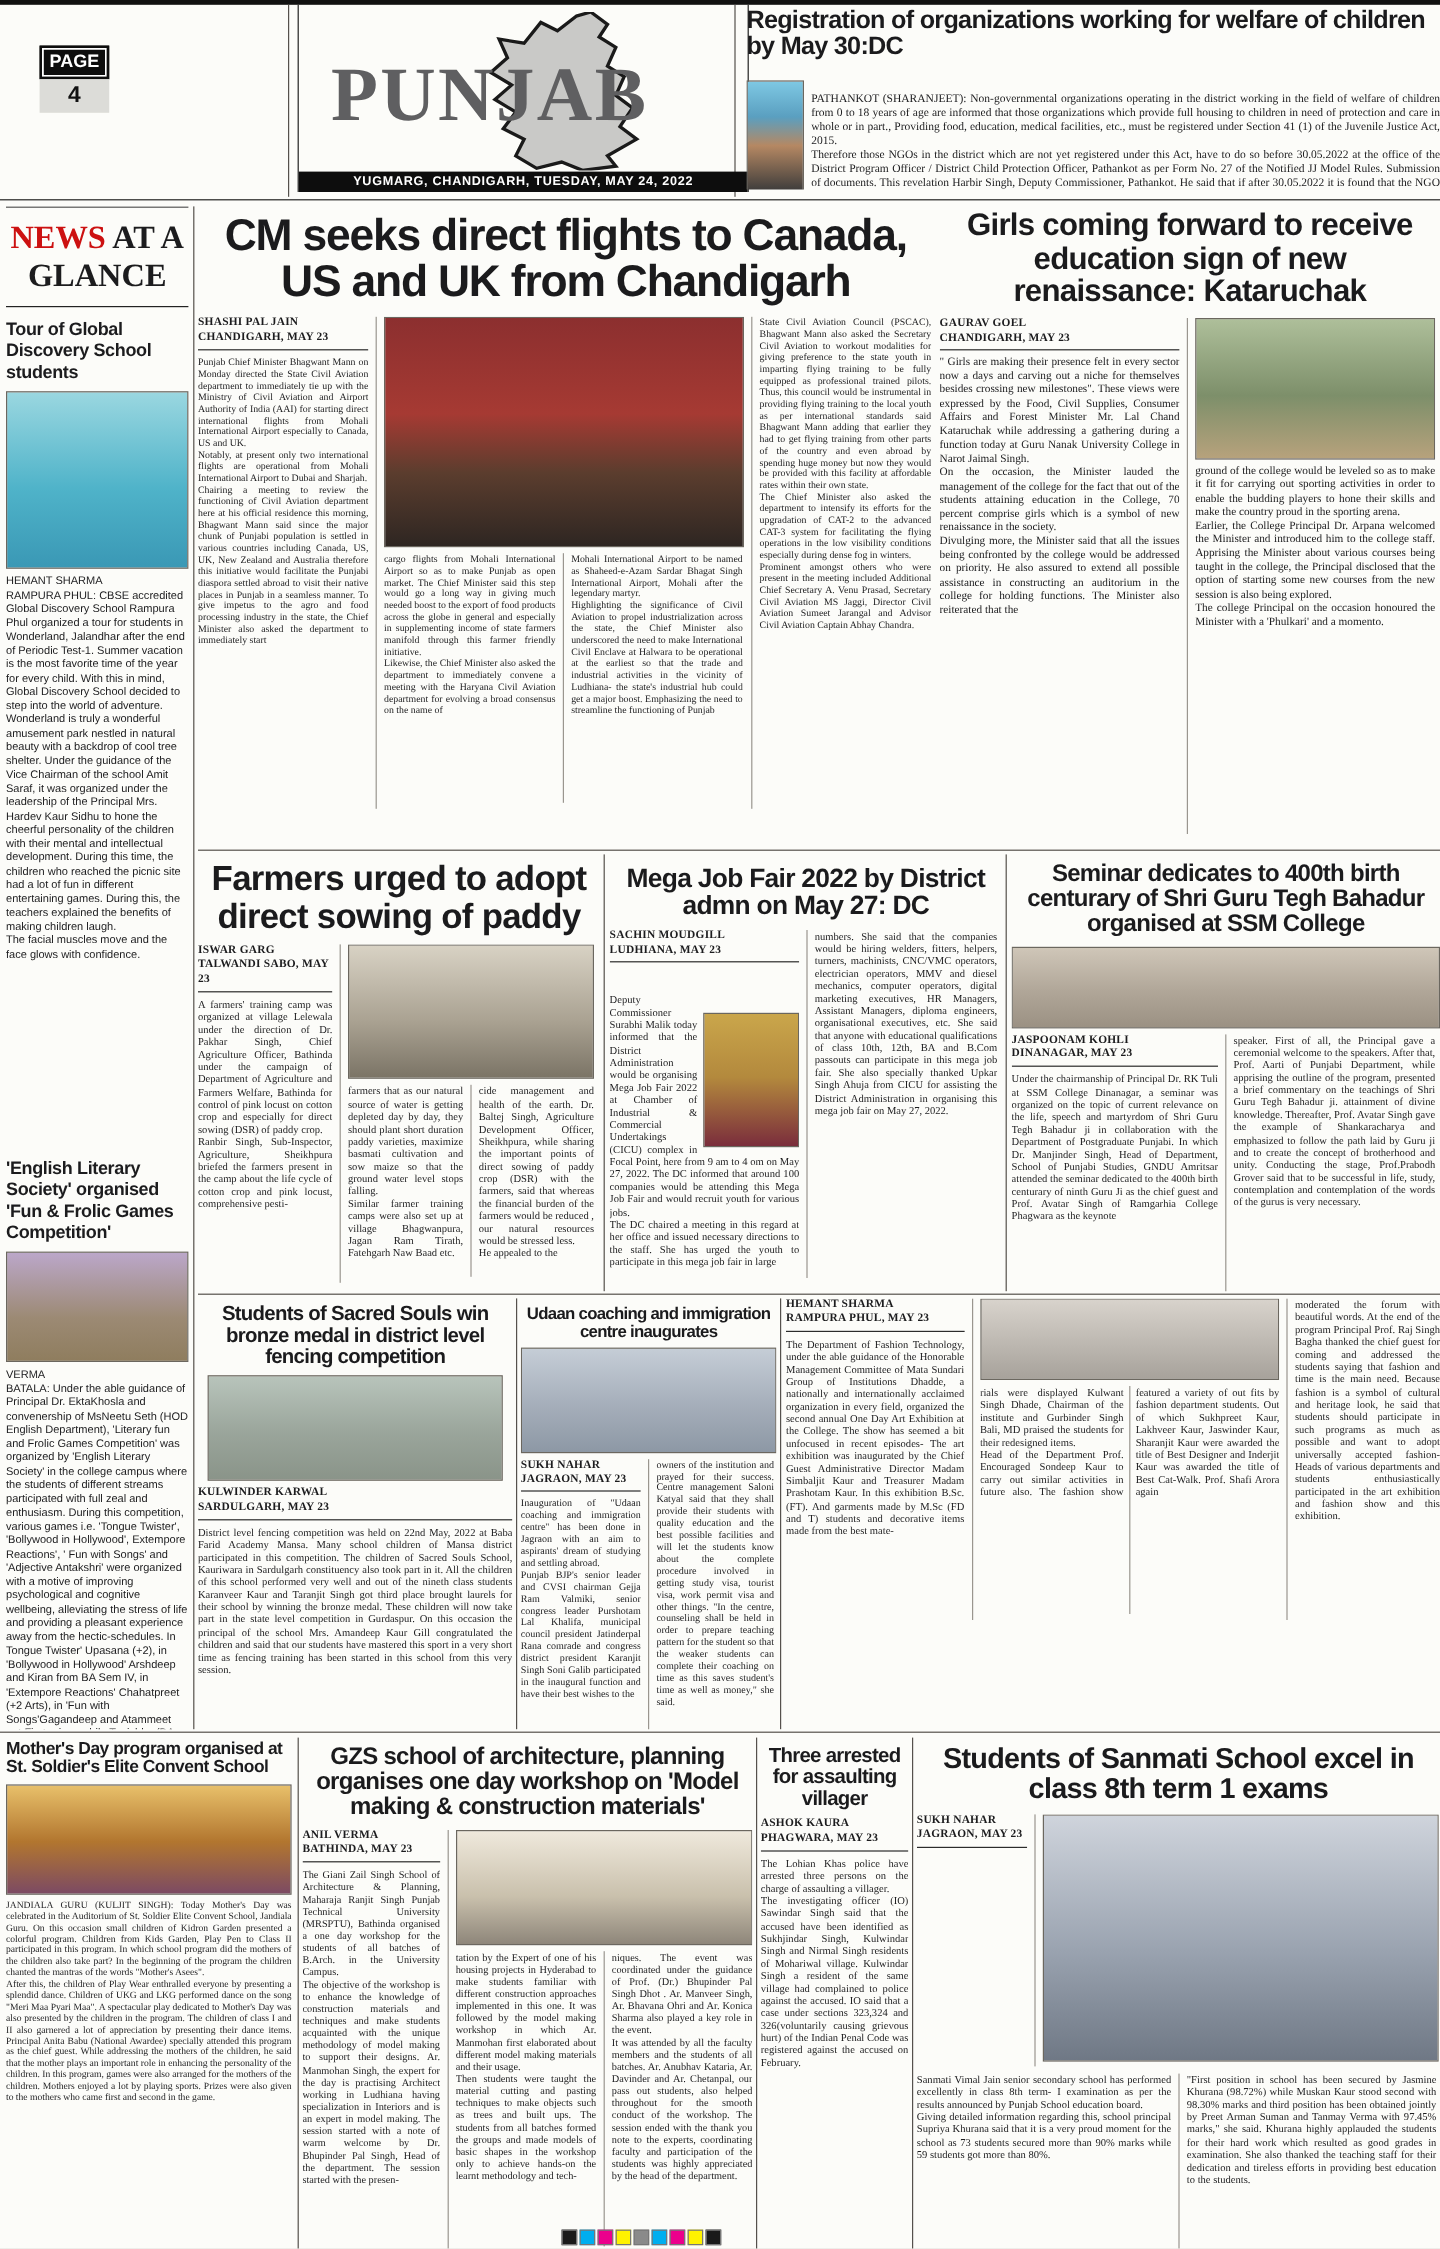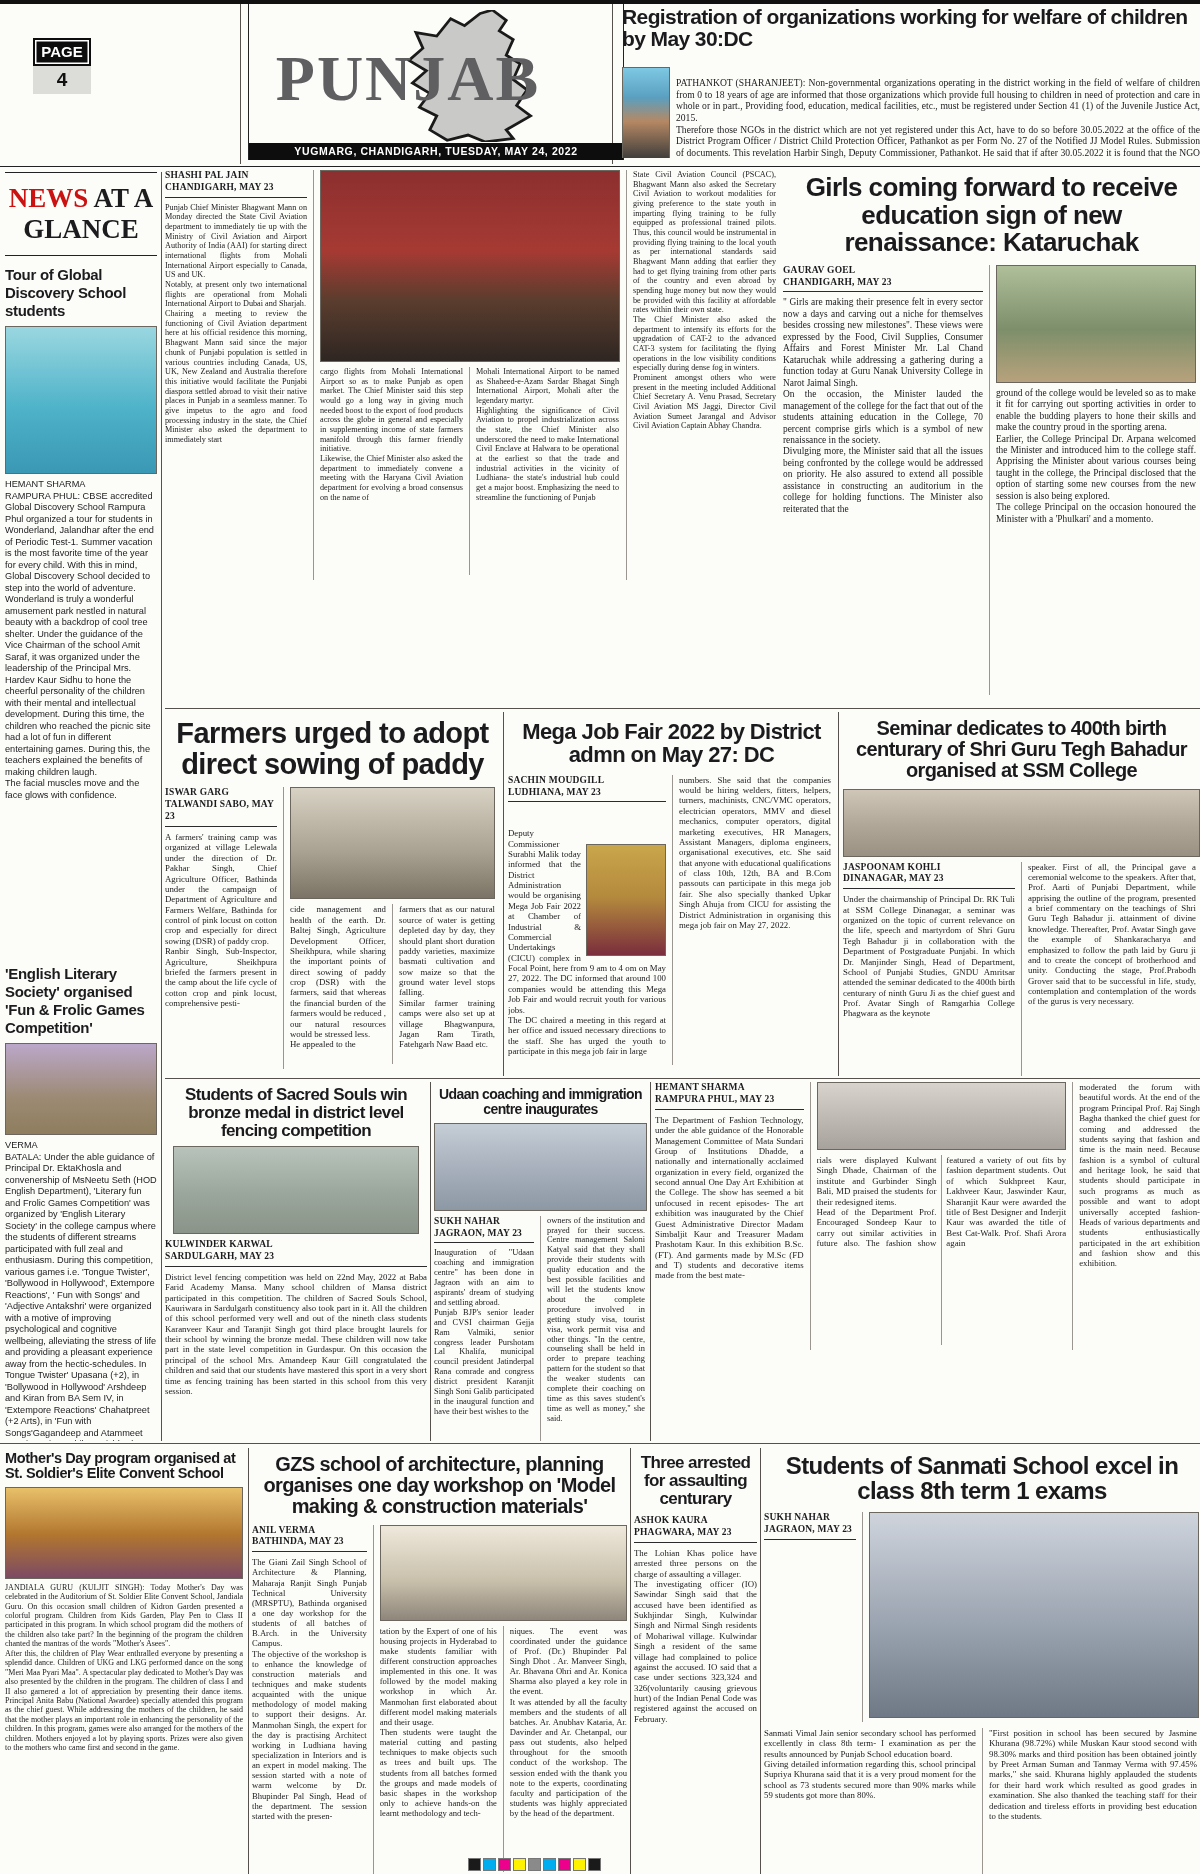--- a/index.html
+++ b/index.html
@@ -96,20 +96,21 @@
     <div>
       <div class="glance-title">'English Literary Society' organised 'Fun &amp; Frolic Games Competition'</div>
       <div class="photo" style="width:100%;height:92px;background:linear-gradient(180deg,#bba7c9 0%,#9c8a74 60%,#8f7d5e 100%);"></div>
       <div class="bt-sans" style="margin-top:5px;height:438px;"><b class="lead" style="white-space:pre-line;">VERMA
 BATALA:</b><span> Under the able guidance of Principal Dr. EktaKhosla and convenership of MsNeetu Seth (HOD English Department), 'Literary fun and Frolic Games Competition' was organized by 'English Literary Society' in the college campus where the students of different streams participated with full zeal and enthusiasm. During this competition, various games i.e. 'Tongue Twister', 'Bollywood in Hollywood', Extempore Reactions', ' Fun with Songs' and 'Adjective Antakshri' were organized with a motive of improving psychological and cognitive wellbeing, alleviating the stress of life and providing a pleasant experience away from the hectic-schedules. In Tongue Twister' Upasana (+2), in 'Bollywood in Hollywood' Arshdeep and Kiran from BA Sem IV, in 'Extempore Reactions' Chahatpreet (+2 Arts), in 'Fun with Songs'Gagandeep and Atammeet got First prizes,while Tanishka (BA Sem II) and Arshdeep (BA Sem IV) bagged the consolation prizes.
 Principal Dr. EktaKhosla appreciated the initiative taken by the organizers of this fun activity as these competitions stimulate the physical and mental wellbeing of the students while enhancing self-esteem and confidence. On this occasion MsNeetu Seth, Dr. Poonam Rani, MsRanjitKaur and MsRamneekKaur were also present.</span></div>
     </div>
   </div>
 
   <div class="abs" style="left:165px;top:170px;width:613px;height:536px;overflow:hidden;">
+    <div class="hl" style="font-size:37px;letter-spacing:-1px;padding:6px 0 10px 0;">CM seeks direct flights to Canada, US and UK from Chandigarh</div>
     <div class="cols" style="height:410px;">
       <div class="col" style="width:142px;">
         <div class="by">
             <div>SHASHI PAL JAIN</div>
             <div>CHANDIGARH, MAY 23</div>
           </div>
         <div class="bt" style="height:364px;">Punjab Chief Minister Bhagwant Mann on Monday directed the State Civil Aviation department to immediately tie up with the Ministry of Civil Aviation and Airport Authority of India (AAI) for starting direct international flights from Mohali International Airport especially to Canada, US and UK.
 Notably, at present only two international flights are operational from Mohali International Airport to Dubai and Sharjah.
 Chairing a meeting to review the functioning of Civil Aviation department here at his official residence this morning, Bhagwant Mann said since the major chunk of Punjabi population is settled in various countries including Canada, US, UK, New Zealand and Australia therefore this initiative would facilitate the Punjabi diaspora settled abroad to visit their native places in Punjab in a seamless manner. To give impetus to the agro and food processing industry in the state, the Chief Minister also asked the department to immediately start</div>
       </div>
@@ -158,24 +159,24 @@
         <div class="by">
             <div>ISWAR GARG</div>
             <div>TALWANDI SABO, MAY 23</div>
           </div>
         <div class="bt" style="font-size:8.8px;height:240px;">A farmers' training camp was organized at village Lelewala under the direction of Dr. Pakhar Singh, Chief Agriculture Officer, Bathinda under the campaign of Department of Agriculture and Farmers Welfare, Bathinda for control of pink locust on cotton crop and especially for direct sowing (DSR) of paddy crop.
 Ranbir Singh, Sub-Inspector, Agriculture, Sheikhpura briefed the farmers present in the camp about the life cycle of cotton crop and pink locust, comprehensive pesti-</div>
       </div>
       <div class="col" style="width:205px;">
         <div class="photo" style="width:100%;height:112px;background:linear-gradient(180deg,#d8d2c4 0%,#a9a191 58%,#7b7466 100%);"></div>
         <div class="cols" style="margin-top:5px;height:160px;">
+          <div class="col bt" style="width:97px;font-size:8.8px;">farmers that as our natural source of water is getting depleted day by day, they should plant short duration paddy varieties, maximize basmati cultivation and sow maize so that the ground water level stops falling.
+Similar farmer training camps were also set up at village Bhagwanpura, Jagan Ram Tirath, Fatehgarh Naw Baad etc.</div>
           <div class="col bt" style="width:97px;font-size:8.8px;">cide management and health of the earth. Dr. Baltej Singh, Agriculture Development Officer, Sheikhpura, while sharing the important points of direct sowing of paddy crop (DSR) with the farmers, said that whereas the financial burden of the farmers would be reduced , our natural resources would be stressed less.
 He appealed to the</div>
-          <div class="col bt" style="width:97px;font-size:8.8px;">farmers that as our natural source of water is getting depleted day by day, they should plant short duration paddy varieties, maximize basmati cultivation and sow maize so that the ground water level stops falling.
-Similar farmer training camps were also set up at village Bhagwanpura, Jagan Ram Tirath, Fatehgarh Naw Baad etc.</div>
         </div>
       </div>
     </div>
   </div>
 
   <div class="vr" style="left:503px;top:712px;height:364px;"></div>
 
   <div class="abs" style="left:508px;top:712px;width:327px;height:364px;overflow:hidden;">
     <div class="hl" style="font-size:22px;padding:8px 0 8px 0;">Mega Job Fair 2022 by District admn on May 27: DC</div>
     <div class="cols" style="height:290px;">
@@ -291,21 +292,21 @@
           <div class="col bt" style="width:118px;font-size:8.6px;">niques. The event was coordinated under the guidance of Prof. (Dr.) Bhupinder Pal Singh Dhot . Ar. Manveer Singh, Ar. Bhavana Ohri and Ar. Konica Sharma also played a key role in the event.
 It was attended by all the faculty members and the students of all batches. Ar. Anubhav Kataria, Ar. Davinder and Ar. Chetanpal, our pass out students, also helped throughout for the smooth conduct of the workshop. The session ended with the thank you note to the experts, coordinating faculty and participation of the students was highly appreciated by the head of the department.</div>
         </div>
       </div>
     </div>
   </div>
 
   <div class="vr" style="left:630px;top:1448px;height:426px;"></div>
 
   <div class="abs" style="left:634px;top:1448px;width:123px;height:426px;overflow:hidden;">
-    <div class="hl" style="font-size:17px;padding:6px 0 7px 0;">Three arrested for assaulting centurary</div>
+    <div class="hl" style="font-size:17px;padding:6px 0 7px 0;">Three arrested for assaulting villager</div>
     <div class="by">
         <div>ASHOK KAURA</div>
         <div>PHAGWARA, MAY 23</div>
       </div>
     <div class="bt" style="font-size:8.8px;height:330px;">The Lohian Khas police have arrested three persons on the charge of assaulting a villager.
 The investigating officer (IO) Sawindar Singh said that the accused have been identified as Sukhjindar Singh, Kulwindar Singh and Nirmal Singh residents of Mohariwal village. Kulwindar Singh a resident of the same village had complained to police against the accused. IO said that a case under sections 323,324 and 326(voluntarily causing grievous hurt) of the Indian Penal Code was registered against the accused on February.</div>
   </div>
 
   <div class="vr" style="left:760px;top:1448px;height:426px;"></div>
 

